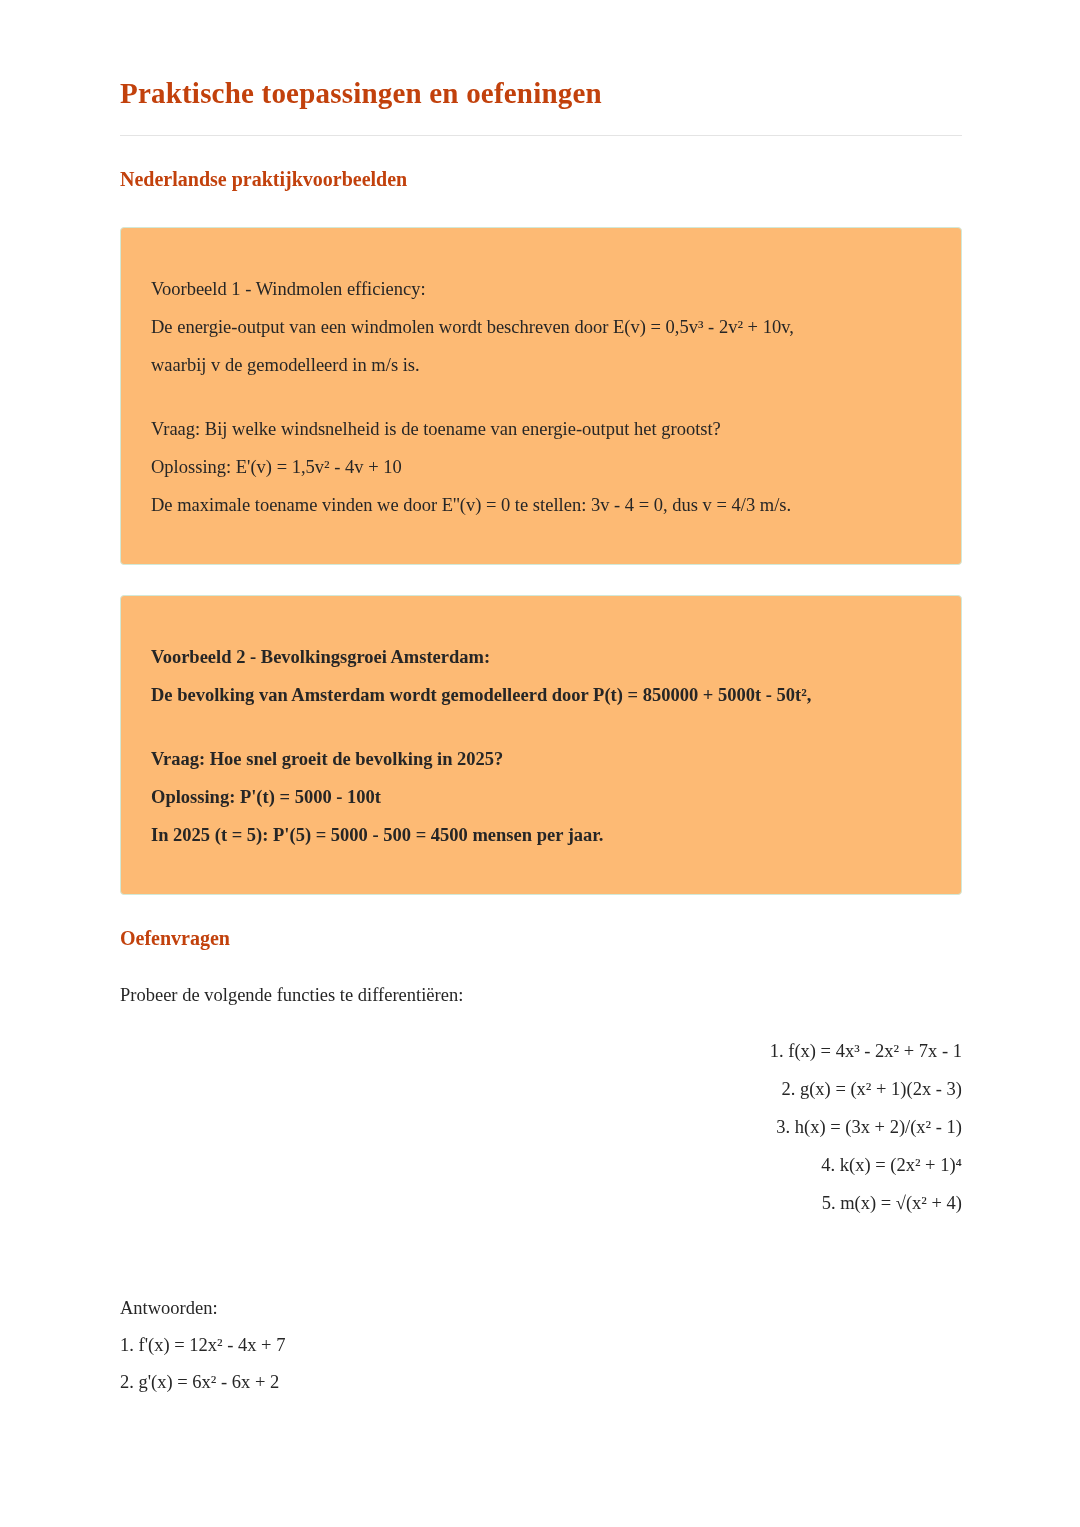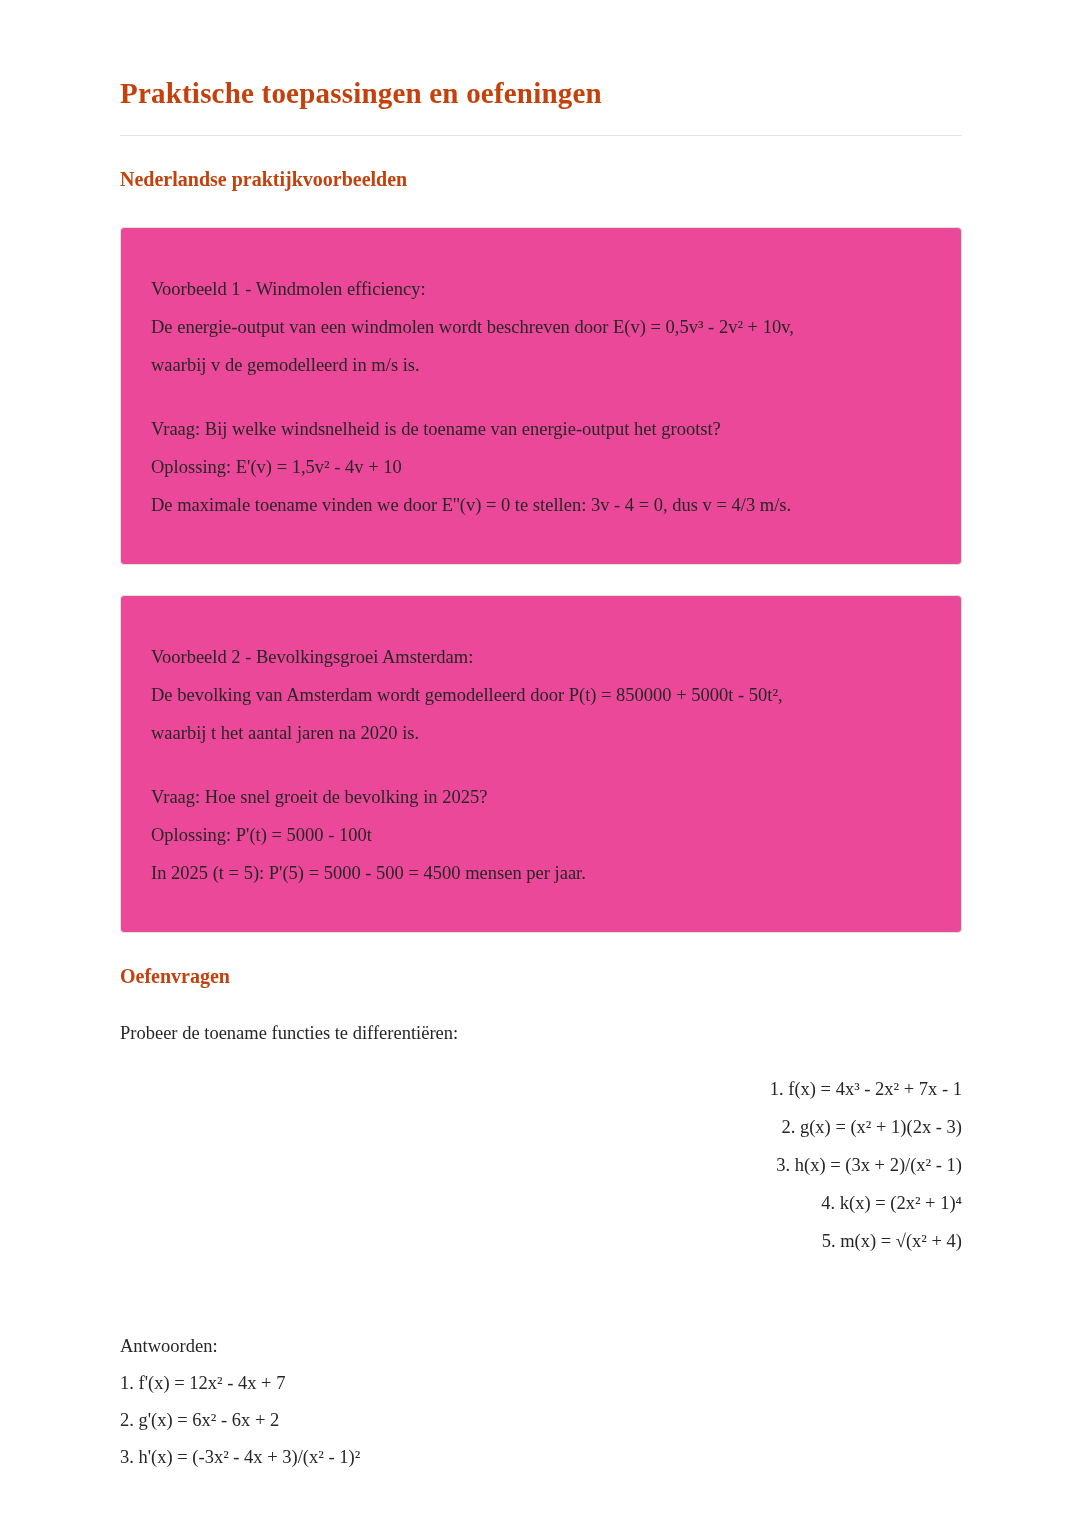--- a/index.html
+++ b/index.html
@@ -26,27 +26,27 @@
     border-top: 1px solid #e4e4e4;
     margin: 24px 0 0 0;
   }
   h2.sub {
     font-size: 20px;
     font-weight: 700;
     color: #c2410c;
     margin-top: 32px;
   }
   .card {
-    background: #ec4899;
+    background: #fdba74;
     border: 1px solid #d2e9d8;
     border-radius: 4px;
     padding: 42px 30px 40px 30px;
     margin-top: 36px;
   }
-  .card + .card { margin-top: 30px; }
+  .card + .card { margin-top: 30px; font-weight: bold; }
   .block { margin: 0; }
   .block + .block { margin-top: 26px; }
   .line {
     font-size: 18.5px;
     line-height: 38px;
     white-space: pre-wrap;
   }
   p.intro {
     font-size: 18.5px;
     line-height: 38px;
@@ -77,41 +77,39 @@
       <div class="line">Vraag: Bij welke windsnelheid is de toename van energie-output het grootst?</div>
       <div class="line">Oplossing: E'(v) = 1,5v² - 4v + 10</div>
       <div class="line">De maximale toename vinden we door E''(v) = 0 te stellen: 3v - 4 = 0, dus v = 4/3 m/s.</div>
     </div>
   </section>
 
   <section class="card">
     <div class="block">
       <div class="line">Voorbeeld 2 - Bevolkingsgroei Amsterdam:</div>
       <div class="line">De bevolking van Amsterdam wordt gemodelleerd door P(t) = 850000 + 5000t - 50t²,</div>
-      <div class="line">waarbij t het aantal jaren na 2020 is.</div>
     </div>
     <div class="block">
       <div class="line">Vraag: Hoe snel groeit de bevolking in 2025?</div>
       <div class="line">Oplossing: P'(t) = 5000 - 100t</div>
       <div class="line">In 2025 (t = 5): P'(5) = 5000 - 500 = 4500 mensen per jaar.</div>
     </div>
   </section>
 
   <h2 class="sub">Oefenvragen</h2>
 
-  <p class="intro">Probeer de toename functies te differentiëren:</p>
+  <p class="intro">Probeer de volgende functies te differentiëren:</p>
 
   <div class="list">
     <div class="line">1. f(x) = 4x³ - 2x² + 7x - 1</div>
     <div class="line">2. g(x) = (x² + 1)(2x - 3)</div>
     <div class="line">3. h(x) = (3x + 2)/(x² - 1)</div>
     <div class="line">4. k(x) = (2x² + 1)⁴</div>
     <div class="line">5. m(x) = √(x² + 4)</div>
   </div>
 
   <div class="answers">
     <div class="line">Antwoorden:</div>
     <div class="line">1. f'(x) = 12x² - 4x + 7</div>
     <div class="line">2. g'(x) = 6x² - 6x + 2</div>
-    <div class="line">3. h'(x) = (-3x² - 4x + 3)/(x² - 1)²</div>
   </div>
 
 </div>
 
 </body></html>

